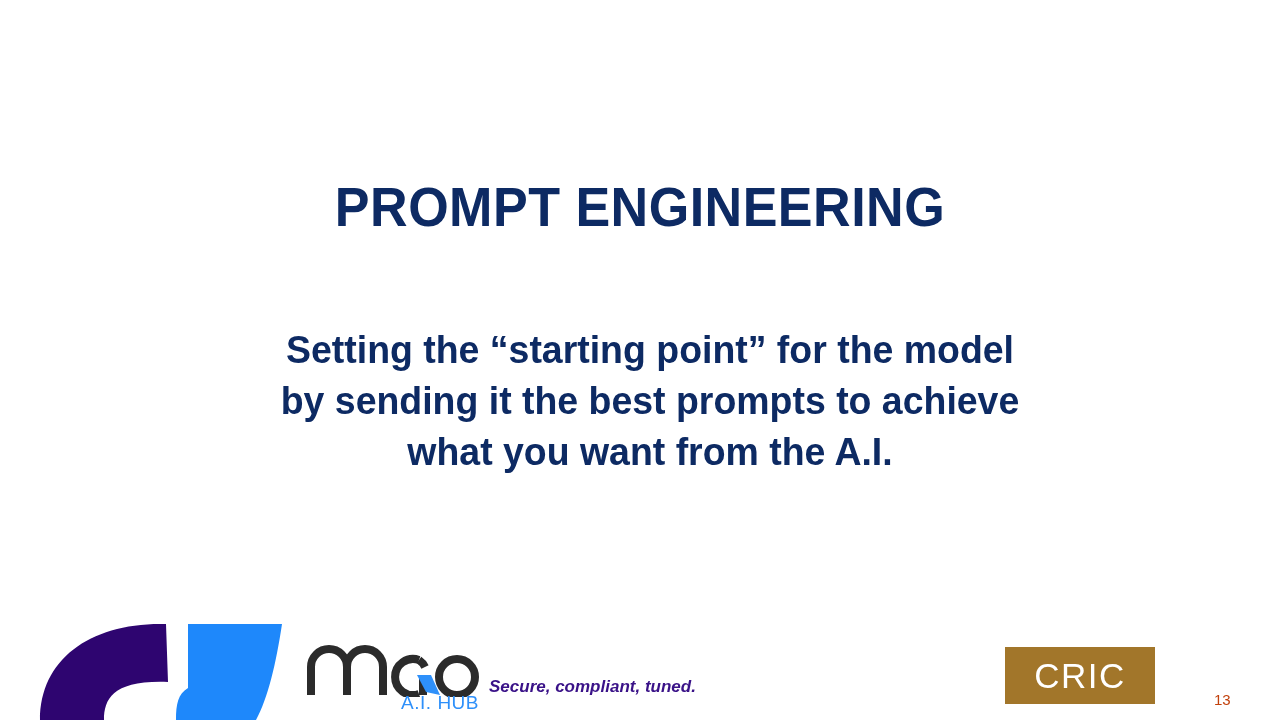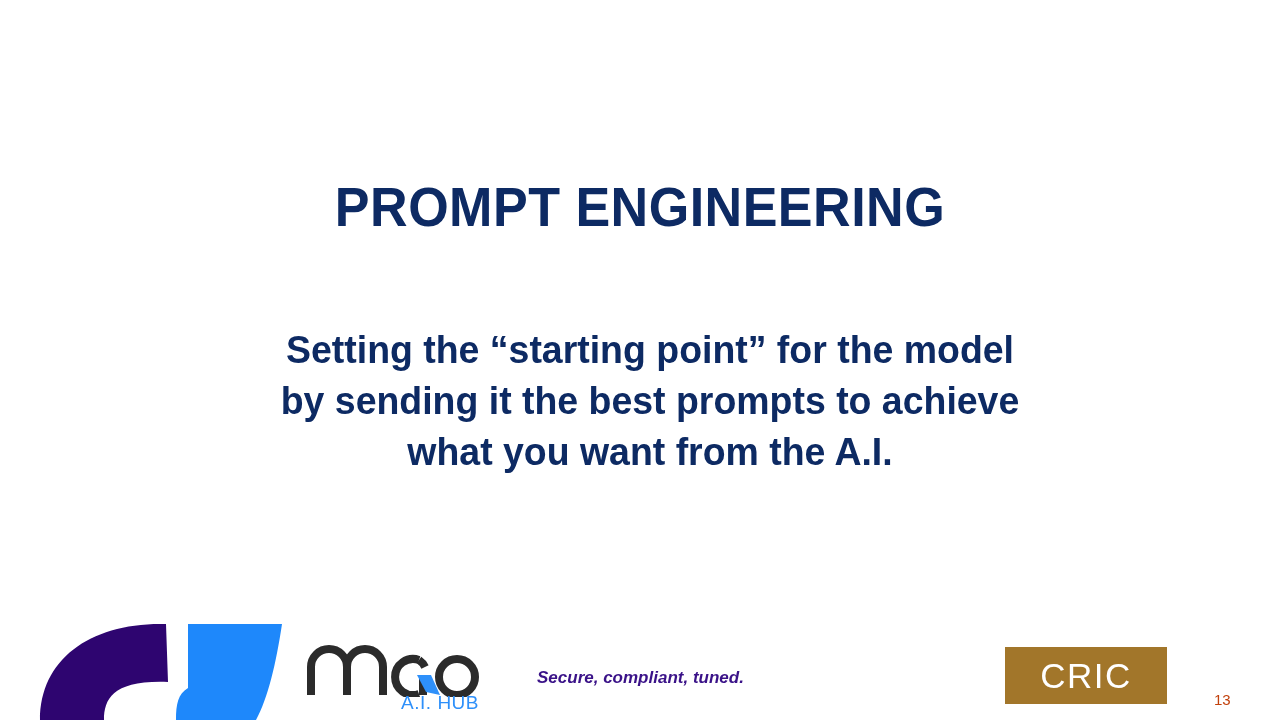--- a/index.html
+++ b/index.html
@@ -92,23 +92,22 @@
     letter-spacing: 0.5px;
     color: #2e90fa;
     font-family: "Liberation Sans", sans-serif;
     white-space: nowrap;
   }
 
   
   .tagline {
     position: absolute;
     left: 489px;
-    bottom: 32px;
+    bottom: 23px;
     width: 232px;
-    margin-left: 48px;
   }
   .tagline .headline {
     font-family: "Liberation Sans Narrow", "Liberation Sans", sans-serif;
     font-weight: bold;
     font-style: italic;
     font-size: 17px;
     color: #3a1288;
     line-height: 20px;
     white-space: nowrap;
   }
@@ -142,21 +141,21 @@
     color: #2e90fa;
     font-family: "Liberation Sans", sans-serif;
     white-space: nowrap;
   }
 
   
   .logo-cric {
     position: absolute;
     left: 1005px;
     bottom: 16px;
-    width: 162px;
+    width: 150px;
     height: 57px;
     background: #a2762a;
     display: flex;
     align-items: center;
     justify-content: center;
   }
   .logo-cric .word {
     font-family: "Liberation Sans", sans-serif;
     font-size: 35px;
     font-weight: 300;

